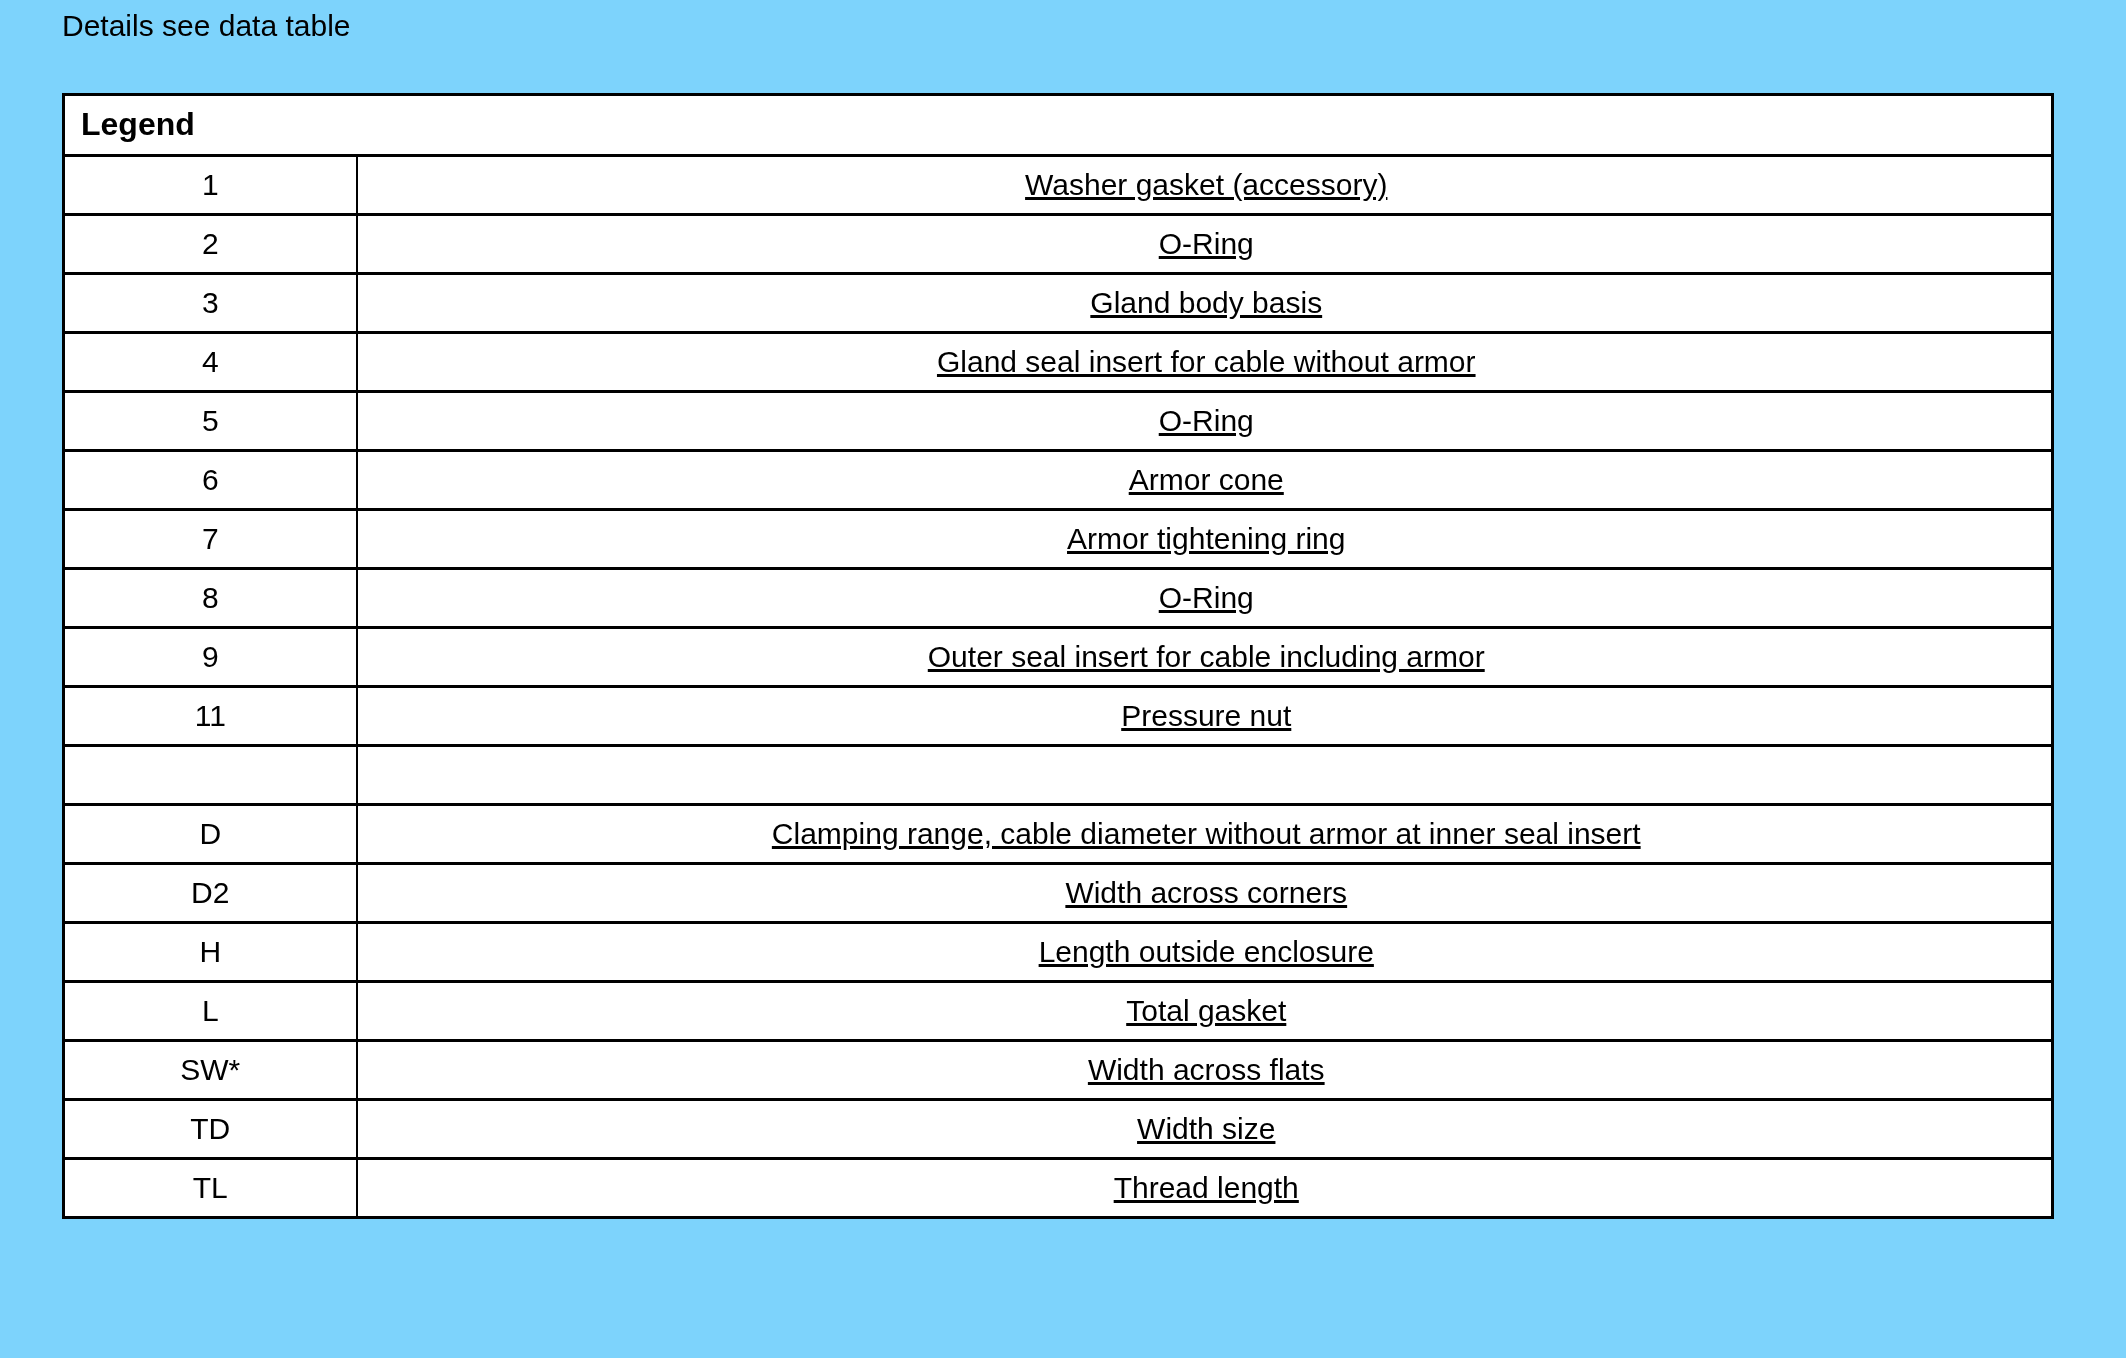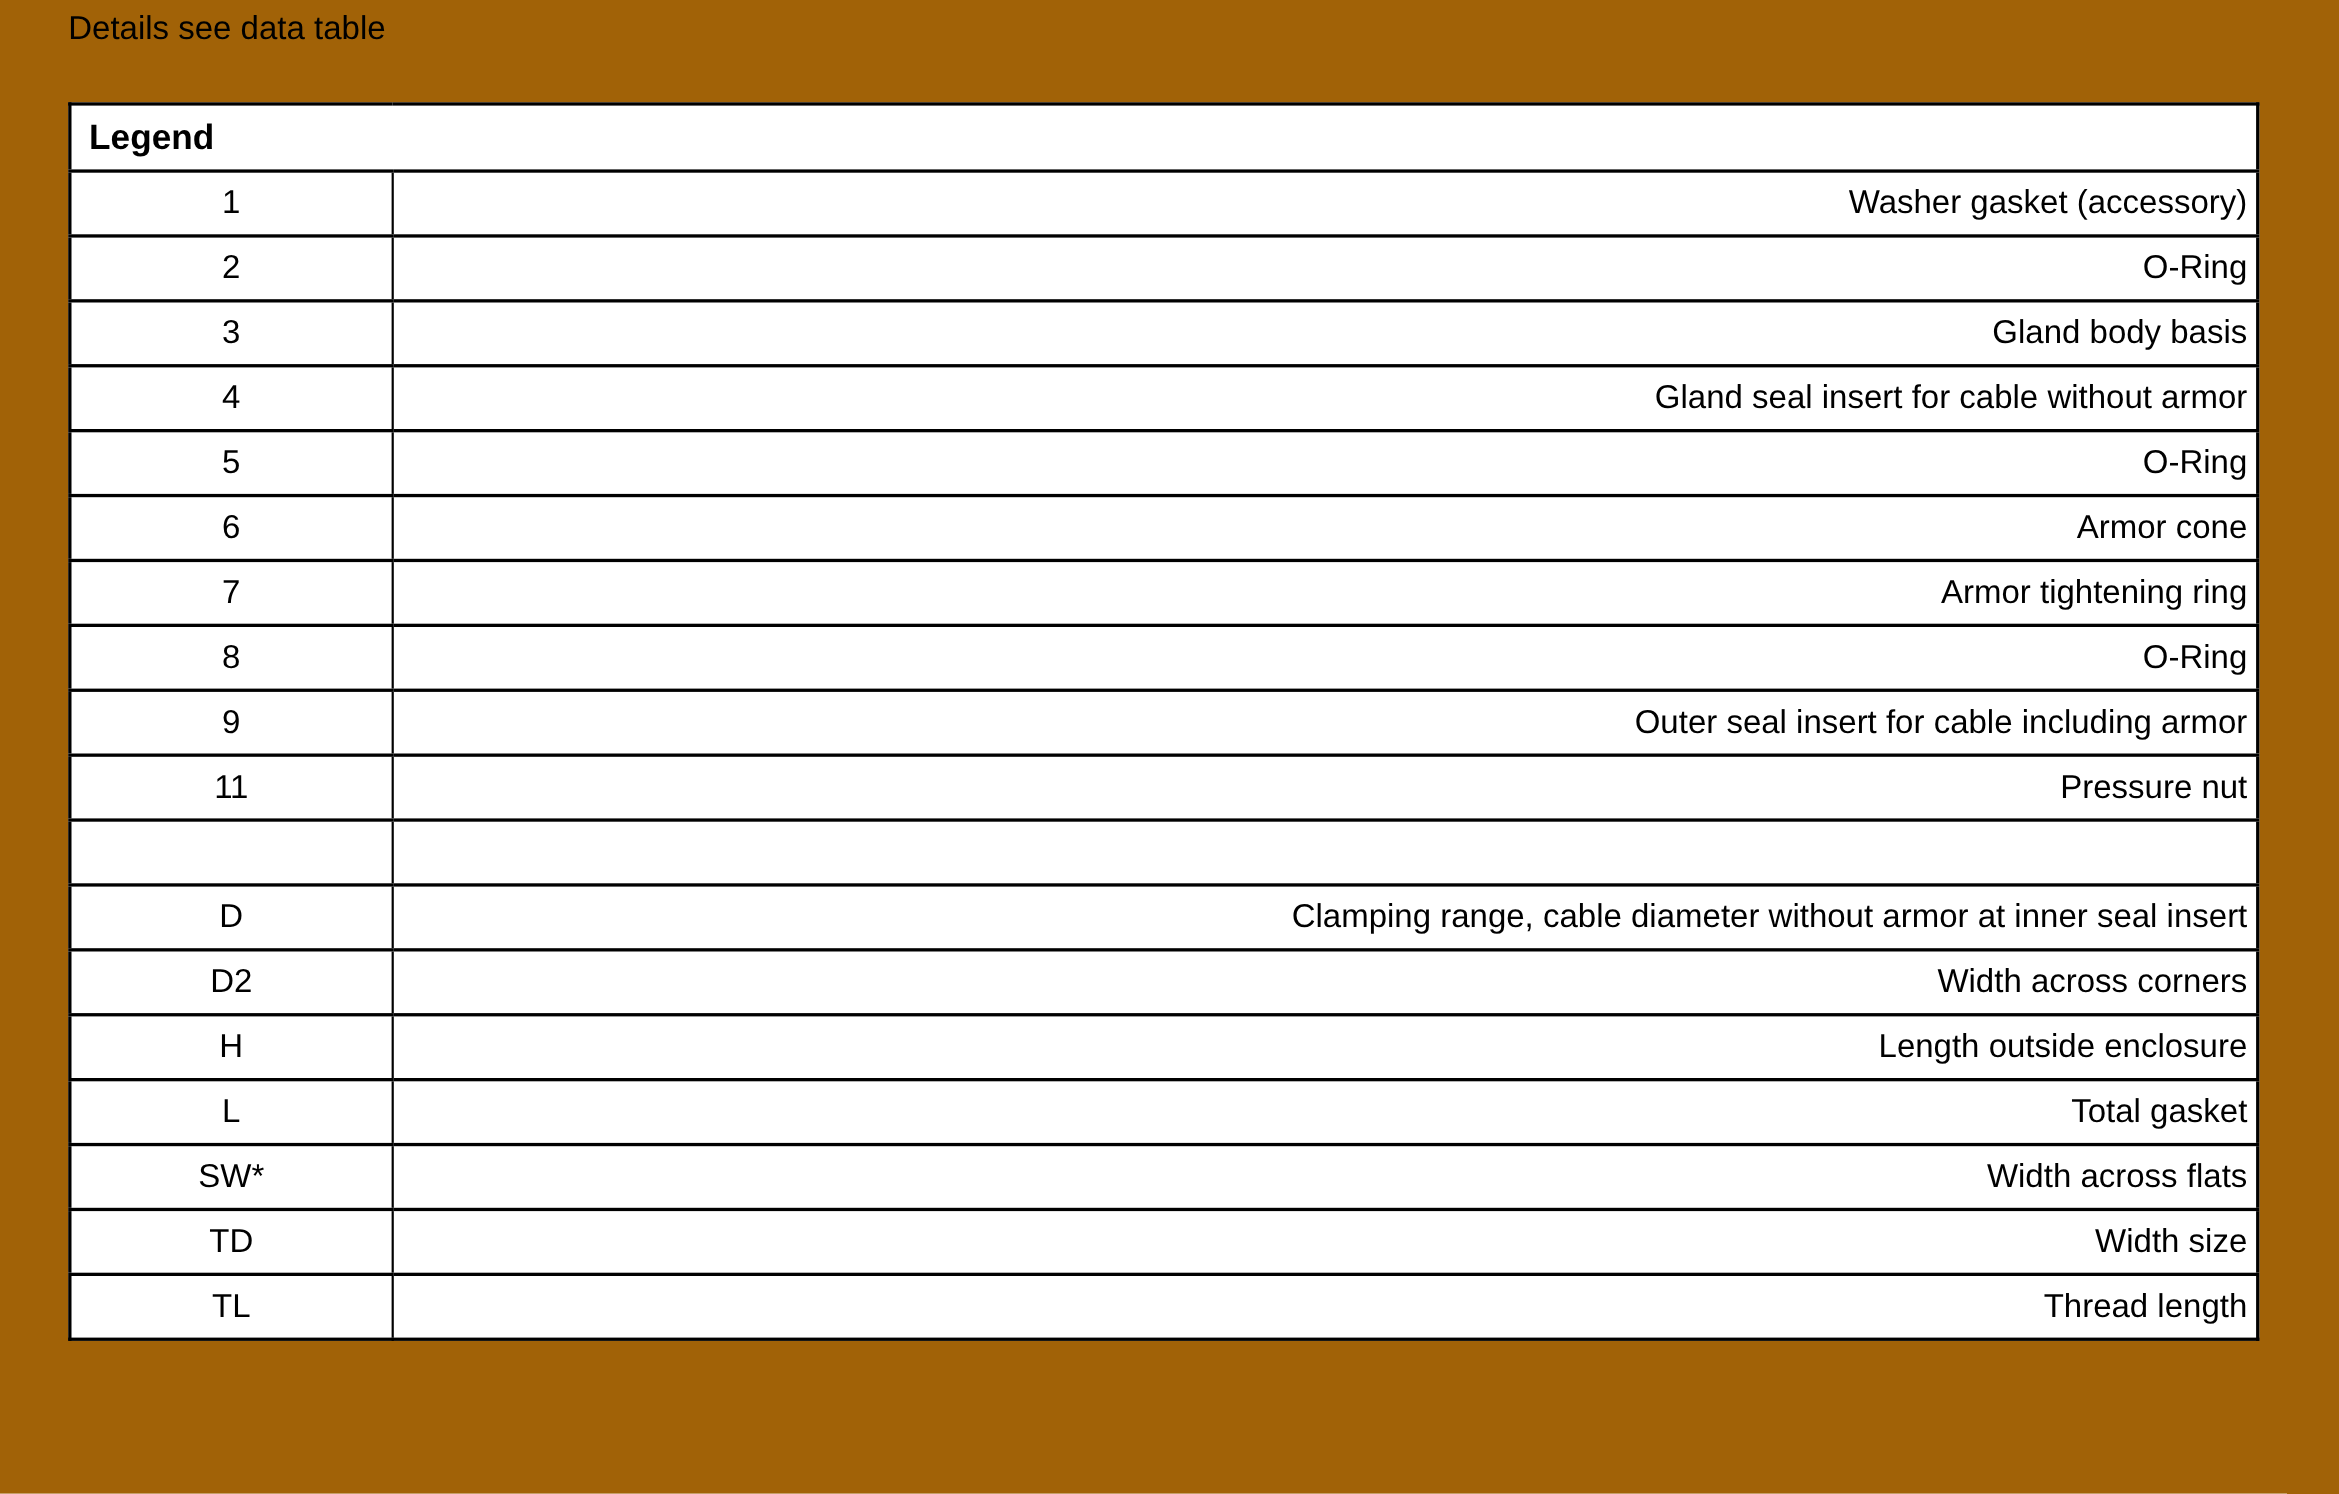--- a/index.html
+++ b/index.html
@@ -6,21 +6,21 @@
     margin: 0;
     padding: 0;
     background: #ffffff;
     color: #000000;
     font-family: "Liberation Sans", sans-serif;
   }
   .page {
     position: relative;
     width: 2126px;
     height: 1358px;
-    background: #a16207;
+    background: #7dd3fc;
     overflow: hidden;
   }
   .note {
     position: absolute;
     left: 62px;
     top: 6px;
     font-size: 30px;
     line-height: 40px;
     color: #000000;
   }
@@ -54,22 +54,23 @@
     font-size: 30px;
     overflow: hidden;
     white-space: nowrap;
   }
   table.legend td.key-cell {
     text-align: center;
     border-right: 2px solid #000000;
     padding: 0 4px;
   }
   table.legend td.desc-cell {
-    text-align: right;
+    text-align: center;
     padding: 0 8px 0 12px;
+    text-decoration: underline;
   }
 </style>
 </head>
 <body>
 
 <div class="page">
 
   <div class="note">Details see data table</div>
 
   <table class="legend">

